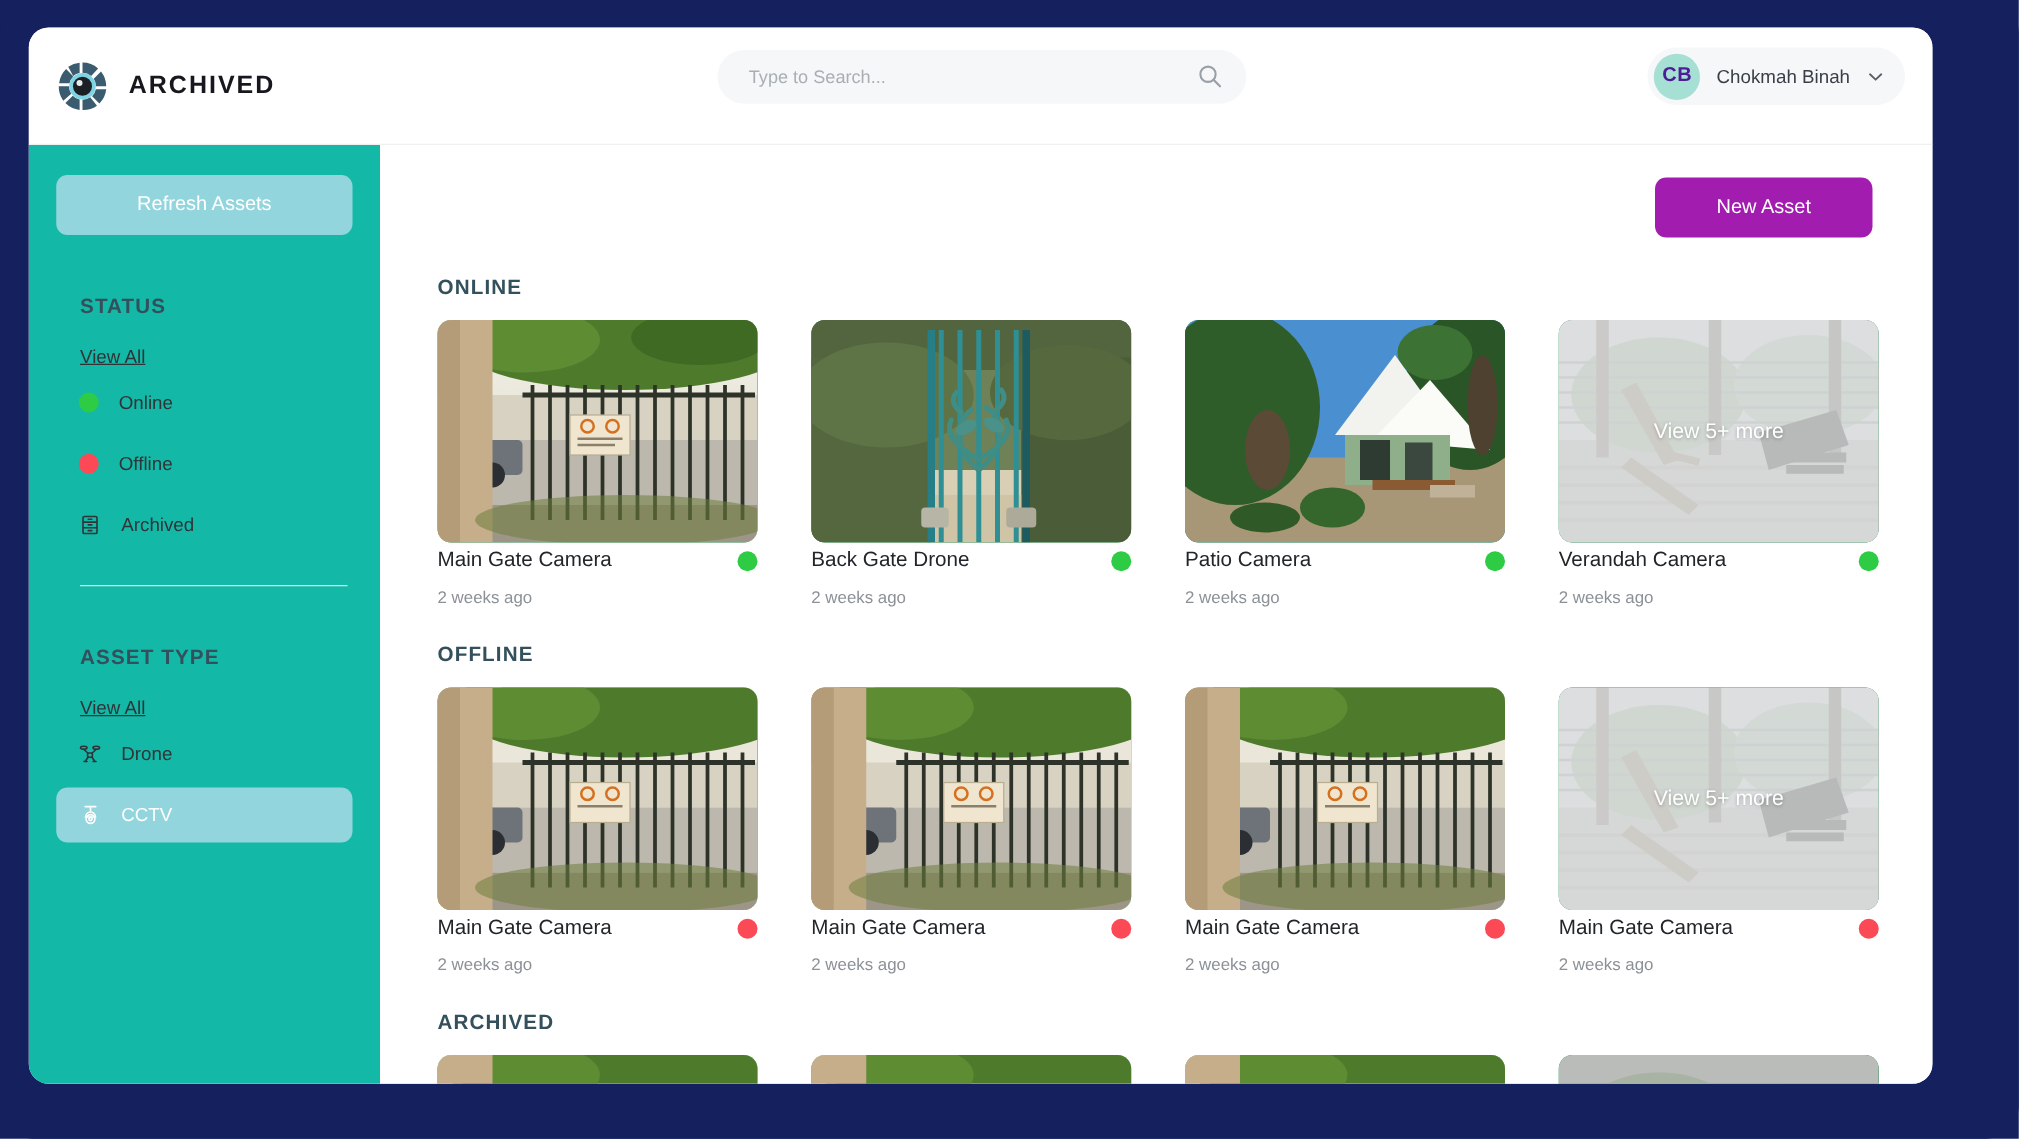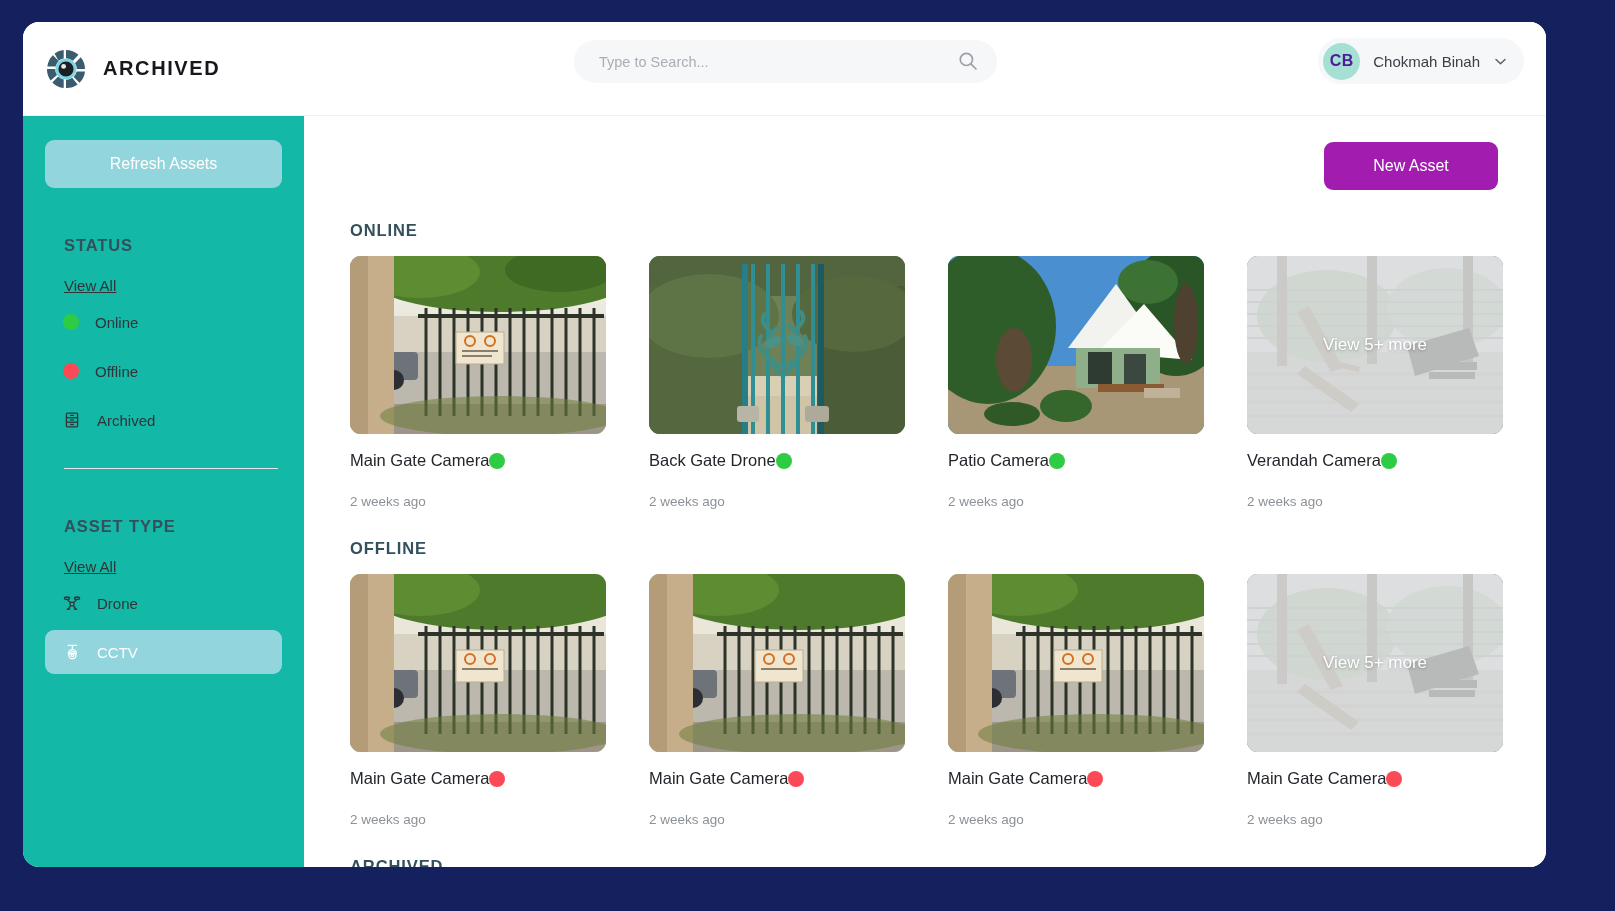--- a/index.html
+++ b/index.html
@@ -277,33 +277,33 @@
     align-items: center;
     justify-content: center;
     color: #ffffff;
     font-size: 17px;
     text-shadow: 0 1px 3px rgba(0,0,0,0.28);
   }
 
   .card-row {
     display: flex;
     align-items: center;
-    justify-content: flex-start;
-    margin-top: 17px;
+    justify-content: space-between;
+    margin-top: 5px;
   }
 
   .card-title {
     font-size: 16.5px;
     color: #22262b;
   }
 
   .card-time {
     font-size: 13.5px;
     color: #8b9197;
-    margin-top: 24px;
+    margin-top: 12px;
   }
 </style>
 </head>
 <body>
 
 <div id="device-frame">
   <div id="app-window">
 
     <div id="topbar">
 

